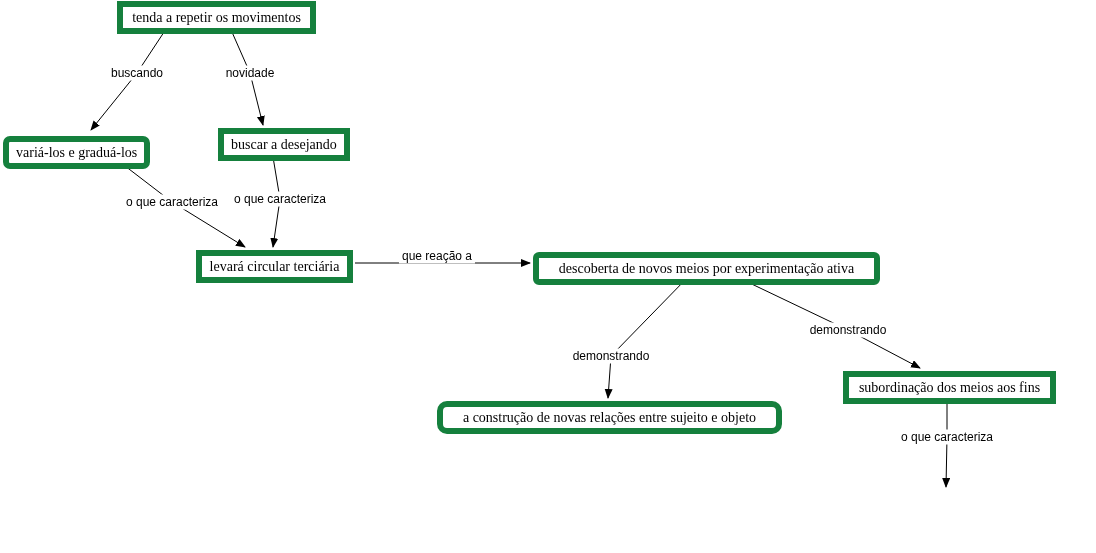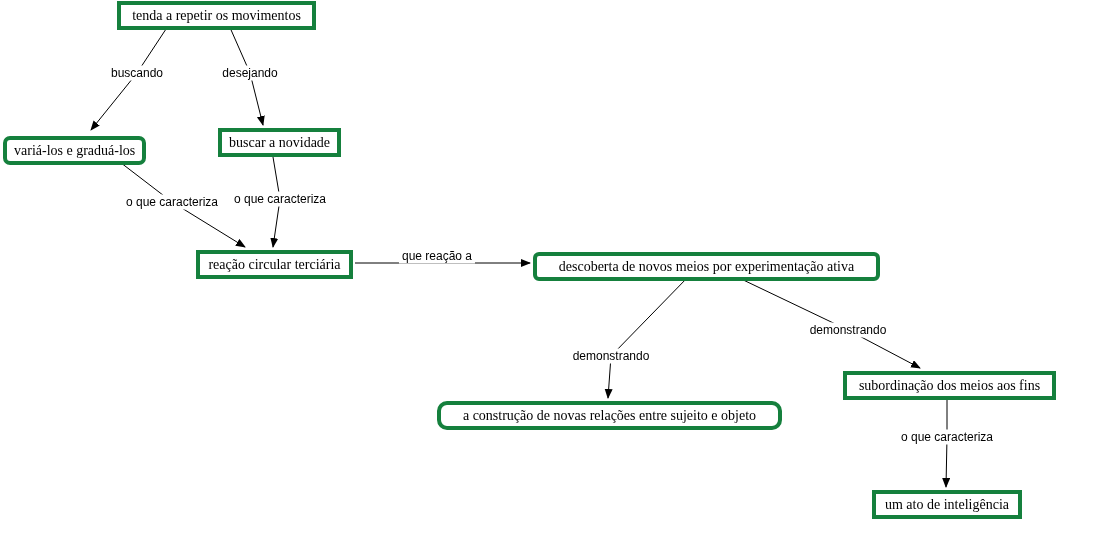--- a/index.html
+++ b/index.html
@@ -18,21 +18,21 @@
   #edges {
     position: absolute;
     left: 0;
     top: 0;
     width: 1096px;
     height: 553px;
   }
   .node {
     position: absolute;
     box-sizing: border-box;
-    border: 4px solid #15803d;
+    border: 6px solid #15803d;
     background: #ffffff;
     color: #000000;
     font-family: "Liberation Serif", serif;
     font-size: 14px;
     line-height: 17px;
     padding: 2px 7px;
     white-space: nowrap;
     text-align: center;
   }
   .link-label {
@@ -65,35 +65,34 @@
     <path d="M 355 263 L 437 263 L 530 263" fill="none" stroke="#000000" stroke-width="1" marker-end="url(#arrow)"></path>
     <path d="M 688 277 L 611 356 L 608 398" fill="none" stroke="#000000" stroke-width="1" marker-end="url(#arrow)"></path>
     <path d="M 737 277 L 848 330 L 920 368" fill="none" stroke="#000000" stroke-width="1" marker-end="url(#arrow)"></path>
     <path d="M 947 395 L 947 437 L 946 487" fill="none" stroke="#000000" stroke-width="1" marker-end="url(#arrow)"></path>
   </svg>
 
   <div class="node" style="left:117px; top:1px;  min-width:199px;">tenda a repetir os movimentos</div>
 
   <div class="node" style="left:3px;   top:136px; min-width:142px;border-radius:7px;">variá-los e graduá-los</div>
 
-  <div class="node" style="left:218px; top:128px; min-width:122px;">buscar a novidade</div>
+  <div class="node" style="left:218px; top:128px; min-width:122px;">buscar a desejando</div>
 
-  <div class="node" style="left:196px; top:250px; min-width:157px;">reação circular terciária</div>
+  <div class="node" style="left:196px; top:250px; min-width:157px;">levará circular terciária</div>
 
   <div class="node" style="left:533px; top:252px; min-width:347px;border-radius:6px;">descoberta de novos meios por experimentação ativa</div>
 
   <div class="node" style="left:437px; top:401px; min-width:345px;border-radius:10px;">a construção de novas relações entre sujeito e objeto</div>
 
   <div class="node" style="left:843px; top:371px; min-width:213px;">subordinação dos meios aos fins</div>
 
-  <div class="node" style="left:872px; top:490px; min-width:150px;">um ato de inteligência</div>
 
   <div class="link-label" style="left:137px; top:73px;">buscando</div>
 
-  <div class="link-label" style="left:250px; top:73px;">desejando</div>
+  <div class="link-label" style="left:250px; top:73px;">novidade</div>
 
   <div class="link-label" style="left:172px; top:202px;">o que caracteriza</div>
 
   <div class="link-label" style="left:280px; top:199px;">o que caracteriza</div>
 
   <div class="link-label" style="left:437px; top:256px;">que reação a</div>
 
   <div class="link-label" style="left:611px; top:356px;">demonstrando</div>
 
   <div class="link-label" style="left:848px; top:330px;">demonstrando</div>

